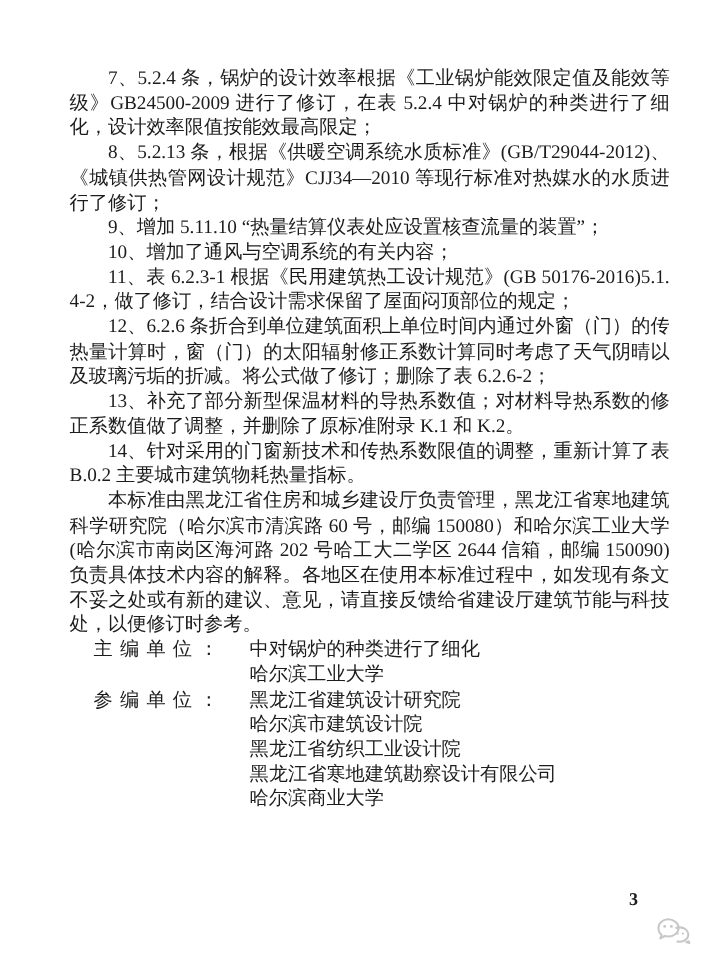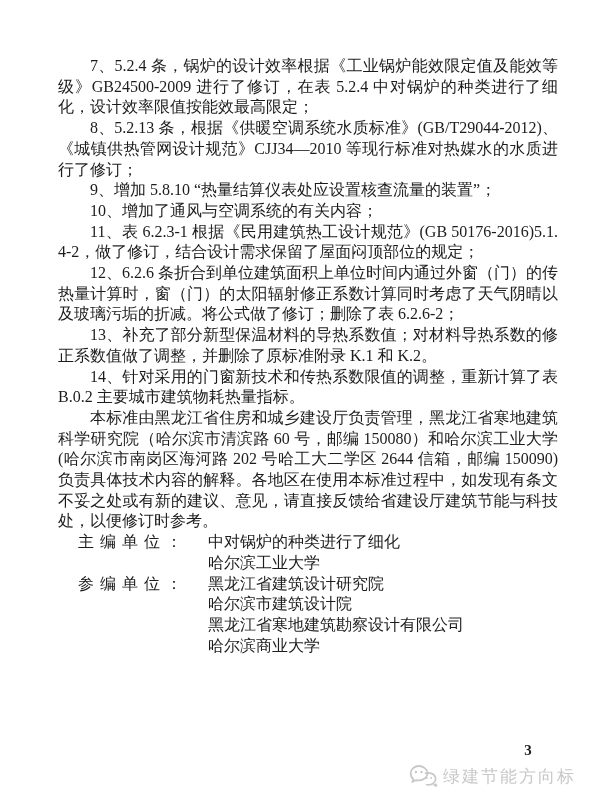--- a/index.html
+++ b/index.html
@@ -78,21 +78,21 @@
   }
 </style>
 </head>
 <body>
 
 <div class="page">
 
   <div class="body-text">
     <p>7、5.2.4 条，锅炉的设计效率根据《工业锅炉能效限定值及能效等级》GB24500-2009 进行了修订，在表 5.2.4 中对锅炉的种类进行了细化，设计效率限值按能效最高限定；</p>
     <p>8、5.2.13 条，根据《供暖空调系统水质标准》(GB/T29044-2012)、《城镇供热管网设计规范》CJJ34—2010 等现行标准对热媒水的水质进行了修订；</p>
-    <p>9、增加 5.8.10 “热量结算仪表处应设置核查流量的装置”；</p>
+    <p>9、增加 5.11.10 “热量结算仪表处应设置核查流量的装置”；</p>
     <p>10、增加了通风与空调系统的有关内容；</p>
     <p>11、表 6.2.3-1 根据《民用建筑热工设计规范》(GB 50176-2016)5.1.4-2，做了修订，结合设计需求保留了屋面闷顶部位的规定；</p>
     <p>12、6.2.6 条折合到单位建筑面积上单位时间内通过外窗（门）的传热量计算时，窗（门）的太阳辐射修正系数计算同时考虑了天气阴晴以及玻璃污垢的折减。将公式做了修订；删除了表 6.2.6-2；</p>
     <p>13、补充了部分新型保温材料的导热系数值；对材料导热系数的修正系数值做了调整，并删除了原标准附录 K.1 和 K.2。</p>
     <p>14、针对采用的门窗新技术和传热系数限值的调整，重新计算了表 B.0.2 主要城市建筑物耗热量指标。</p>
     <p>本标准由黑龙江省住房和城乡建设厅负责管理，黑龙江省寒地建筑科学研究院（哈尔滨市清滨路 60 号，邮编 150080）和哈尔滨工业大学(哈尔滨市南岗区海河路 202 号哈工大二学区 2644 信箱，邮编 150090)负责具体技术内容的解释。各地区在使用本标准过程中，如发现有条文不妥之处或有新的建议、意见，请直接反馈给省建设厅建筑节能与科技处，以便修订时参考。</p>
 
     <div class="editor-section">
       <div class="ed-row">
         <span class="ed-label">主编单位：</span>
@@ -102,20 +102,24 @@
         <span class="ed-label"></span>
         <span class="ed-value">哈尔滨工业大学</span>
       </div>
       <div class="ed-row">
         <span class="ed-label">参编单位：</span>
         <span class="ed-value">黑龙江省建筑设计研究院</span>
       </div>
       <div class="ed-row">
         <span class="ed-label"></span>
         <span class="ed-value">哈尔滨市建筑设计院</span>
+      </div>
+      <div class="ed-row">
+        <span class="ed-label"></span>
+        <span class="ed-value">黑龙江省纺织工业设计院</span>
       </div>
       <div class="ed-row">
         <span class="ed-label"></span>
         <span class="ed-value">黑龙江省寒地建筑勘察设计有限公司</span>
       </div>
       <div class="ed-row">
         <span class="ed-label"></span>
         <span class="ed-value">哈尔滨商业大学</span>
       </div>
     </div>
@@ -132,16 +136,15 @@
           <path d="M33 24.5l1.2 2.9-4-1.5"></path>
         </g>
         <g fill="#c8c8c8">
           <circle cx="8.5" cy="10" r="1.5"></circle>
           <circle cx="15.5" cy="10" r="1.5"></circle>
           <circle cx="22" cy="17.5" r="1.2"></circle>
           <circle cx="27.5" cy="17.5" r="1.2"></circle>
         </g>
       </svg>
     </span>
-    <span>绿建节能方向标</span>
   </div>
 
 </div>
 
 </body></html>

